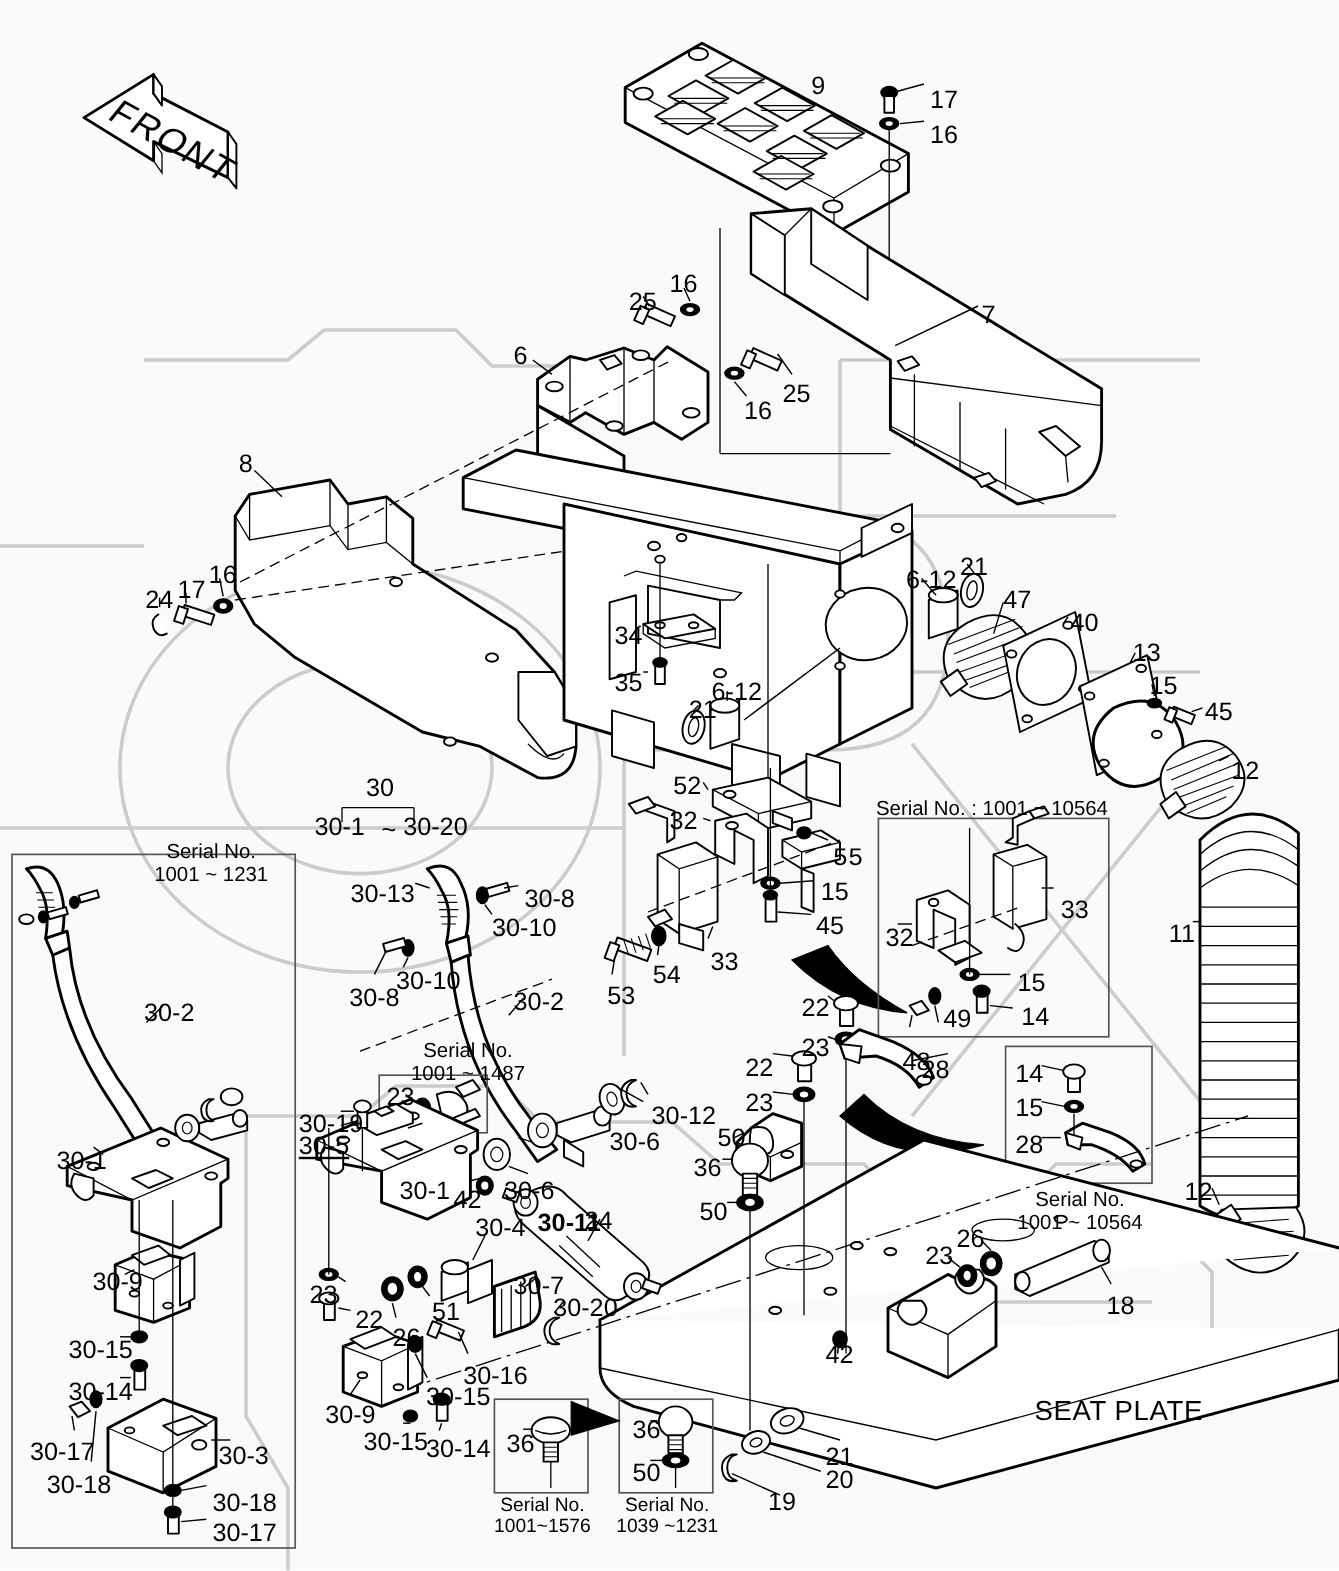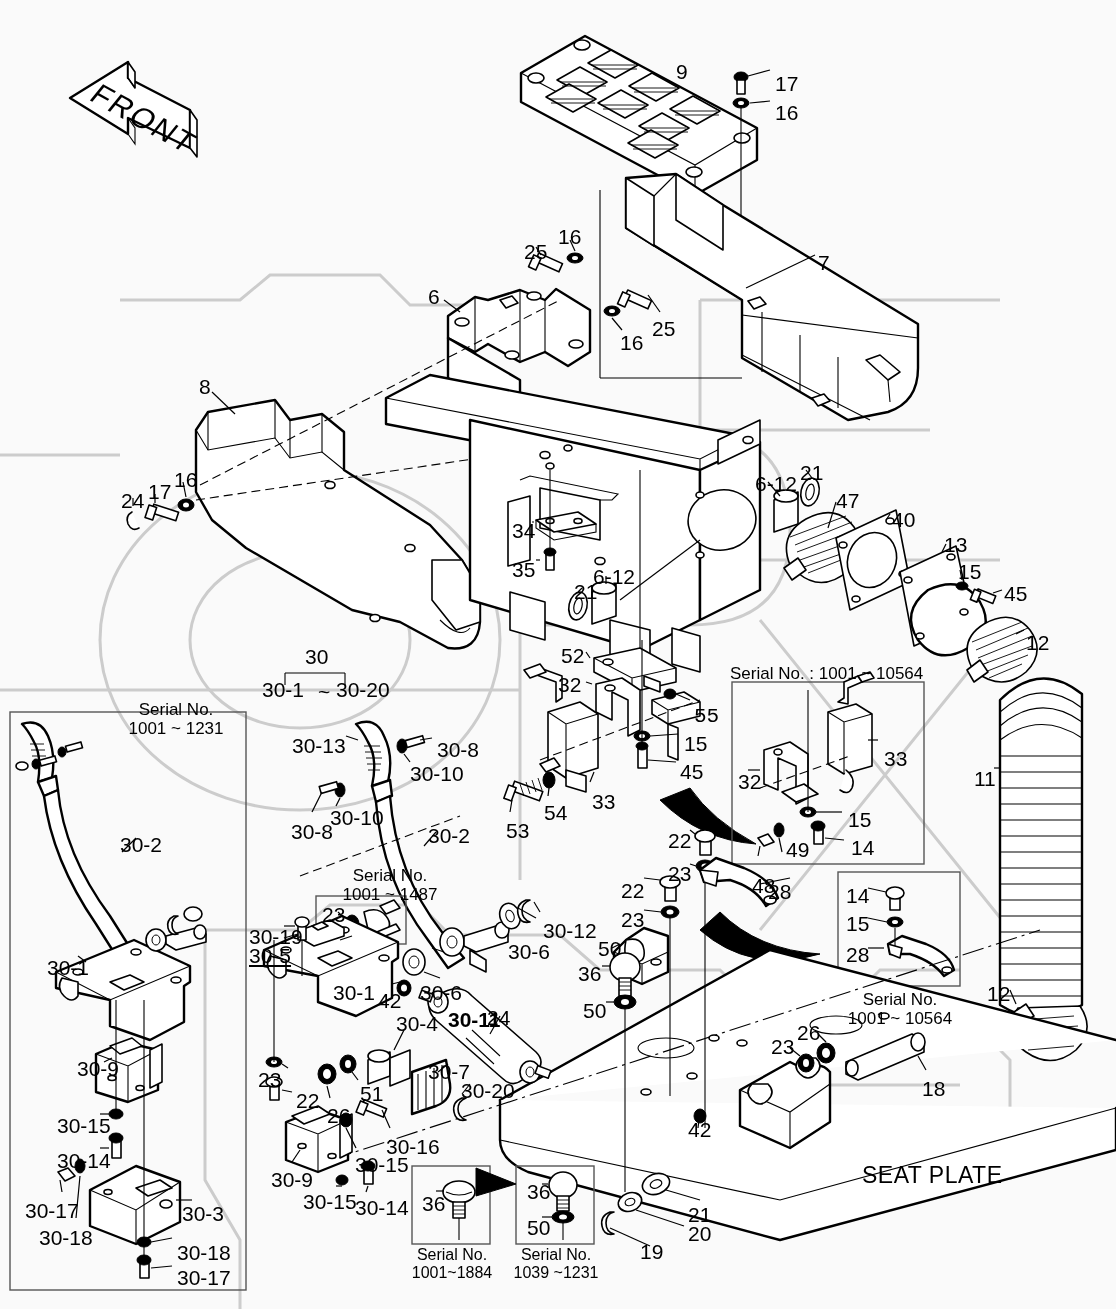--- a/index.html
+++ b/index.html
@@ -766,21 +766,21 @@
 
   <div class="lbl sn" style="left:730px;top:664px;">Serial No. : 1001 ~ 10564</div>
 
   <div class="lbl sn" style="left:840px;top:990px;width:120px;">
     <div>Serial No.</div>
     <div>1001 ~ 10564</div>
   </div>
 
   <div class="lbl sn2" style="left:406px;top:1246px;width:92px;">
     <div>Serial No.</div>
-    <div>1001~1884</div>
+    <div>1001~1576</div>
   </div>
 
   <div class="lbl sn2" style="left:510px;top:1246px;width:92px;">
     <div>Serial No.</div>
     <div>1039 ~1231</div>
   </div>
 
   <div id="callout-layer">
       <div class="lbl n" style="left: 676px; top: 60px;">9</div>
       <div class="lbl n" style="left: 775px; top: 72px;">17</div>

